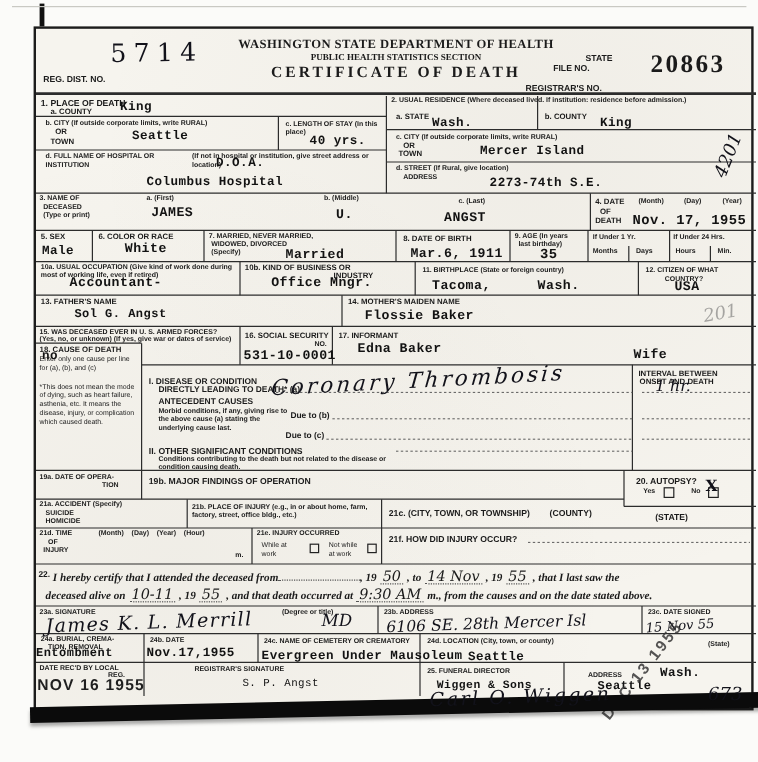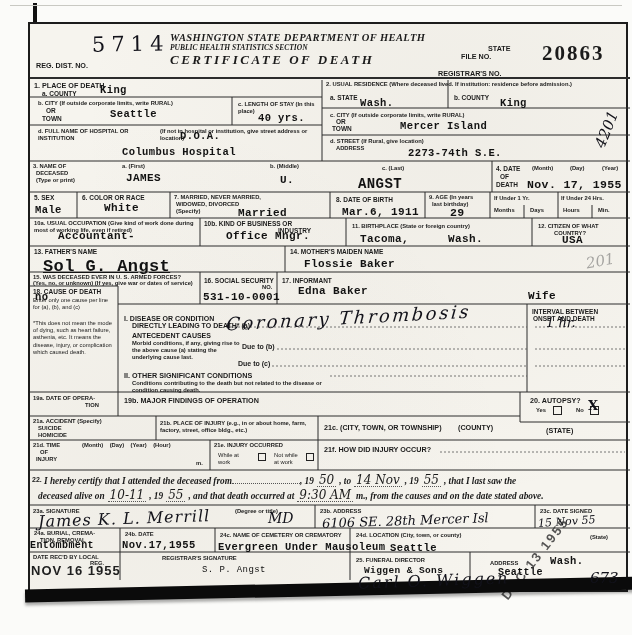--- a/index.html
+++ b/index.html
@@ -10,21 +10,21 @@
          background-image:radial-gradient(circle at 70% 20%,rgba(120,110,90,.05),transparent 60%),
                           radial-gradient(circle at 20% 80%,rgba(120,110,90,.05),transparent 55%);}
   .grid{position:absolute;left:0;top:0;}
   .l{position:absolute;font:bold 6.5px/1.25 "Liberation Sans",sans-serif;color:#1b1b1b;}
   .l6{font-size:5.8px;font-weight:bold;}
   .l7{font-size:7.2px;}
   .t{position:absolute;font:bold 10.5px/1 "Liberation Mono",monospace;color:#121212;
      letter-spacing:.4px;white-space:nowrap;}
   .h{position:absolute;font:italic 13px/1 "DejaVu Serif",serif;color:#12121a;white-space:nowrap;}
   .ser{font-family:"Liberation Serif",serif;}
-  .ctr{font-style:italic;}
+  .ctr{text-align:center;}
   .cert-line{position:absolute;display:flex;align-items:baseline;white-space:pre;
              font:bold italic 9.3px/1 "Liberation Serif",serif;color:#1a1a1a;}
   .cert-line .h2{font:italic 12px/1 "DejaVu Serif",serif;border-bottom:1px dotted #555;
                  margin:0 3px;padding:0 2px;}
   .blank{display:inline-block;width:68px;border-bottom:1px dotted #555;height:8px;}
   .cb0{position:absolute;width:7px;height:7px;border:1px solid #222;background:transparent;}
   .stamp{position:absolute;font:bold 13px/1 "Liberation Sans",sans-serif;color:#1f1f1f;
          letter-spacing:1px;white-space:nowrap;}
   .bar{position:absolute;left:-5px;top:559px;width:614px;height:13px;background:#0b0b0b;
        transform:rotate(-1.2deg);box-shadow:0 3px 3px rgba(20,20,20,.35);}
@@ -144,63 +144,63 @@
     <span class="h" style="left:558px;top:98px;font-size:15px;transform:rotate(-68deg);">4201</span>
 
     <span class="l l6" style="left:3px;top:139px;">3. NAME OF</span>
     <span class="l l6" style="left:6px;top:146px;">DECEASED</span>
     <span class="l l6" style="left:6px;top:153px;">(Type or print)</span>
     <span class="l l6" style="left:92px;top:139px;">a. (First)</span>
     <span class="t" style="left:96px;top:149px;font-size:11px;text-align:right;">JAMES</span>
     <span class="l l6" style="left:240px;top:139px;">b. (Middle)</span>
     <span class="t" style="left:250px;top:151px;font-size:11px;">U.</span>
     <span class="l l6" style="left:352px;top:141px;">c. (Last)</span>
-    <span class="t" style="left:328px;top:153px;font-size:14px;">ANGST</span>
+    <span class="t" style="left:340px;top:153px;font-size:11px;">ANGST</span>
     <span class="l" style="left:466px;top:141px;">4. DATE</span>
     <span class="l l6" style="left:502px;top:141px;">(Month)</span>
     <span class="l l6" style="left:540px;top:141px;">(Day)</span>
     <span class="l l6" style="left:572px;top:141px;">(Year)</span>
     <span class="l" style="left:470px;top:149px;">OF</span>
     <span class="l" style="left:466px;top:157px;">DEATH</span>
     <span class="t" style="left:497px;top:155px;font-size:11.5px;">Nov. 17, 1955</span>
 
     <span class="l" style="left:4px;top:170px;">5. SEX</span>
     <span class="t" style="left:5px;top:181px;">Male</span>
     <span class="l" style="left:52px;top:170px;">6. COLOR OR RACE</span>
     <span class="t" style="left:74px;top:179px;font-size:11px;">White</span>
     <span class="l l6" style="left:144px;top:170px;">7. MARRIED, NEVER MARRIED,</span>
     <span class="l l6" style="left:146px;top:177px;">WIDOWED, DIVORCED</span>
     <span class="l l6" style="left:146px;top:184px;">(Specify)</span>
     <span class="t" style="left:208px;top:184px;font-size:11px;">Married</span>
     <span class="l" style="left:306px;top:172px;">8. DATE OF BIRTH</span>
     <span class="t" style="left:312px;top:183px;font-size:11px;">Mar.6, 1911</span>
     <span class="l l6" style="left:399px;top:170px;">9. AGE (In years</span>
     <span class="l l6" style="left:402px;top:177px;">last birthday)</span>
-    <span class="t" style="left:420px;top:183px;font-size:11.5px;">29</span>
+    <span class="t" style="left:420px;top:183px;font-size:11.5px;">35</span>
     <span class="l l6" style="left:464px;top:171px;">If Under 1 Yr.</span>
     <span class="l l6" style="left:464px;top:183px;">Months</span>
     <span class="l l6" style="left:500px;top:183px;">Days</span>
     <span class="l l6" style="left:531px;top:171px;">If Under 24 Hrs.</span>
     <span class="l l6" style="left:533px;top:183px;">Hours</span>
     <span class="l l6" style="left:568px;top:183px;">Min.</span>
 
     <span class="l l6" style="left:4px;top:196px;width:162px;">10a. USUAL OCCUPATION (Give kind of work done during most of working life, even if retired)</span>
     <span class="t" style="left:28px;top:207px;font-size:11px;">Accountant-</span>
     <span class="l" style="left:174px;top:196px;width:125px;">10b. KIND OF BUSINESS OR</span>
     <span class="l" style="left:248px;top:203px;">INDUSTRY</span>
     <span class="t" style="left:196px;top:207px;font-size:11px;">Office Mngr.</span>
     <span class="l l6" style="left:322px;top:199px;width:170px;">11. BIRTHPLACE (State or foreign country)</span>
     <span class="t" style="left:330px;top:210px;font-size:11px;">Tacoma,</span>
     <span class="t" style="left:418px;top:210px;font-size:11px;">Wash.</span>
     <span class="l l6" style="left:508px;top:199px;">12. CITIZEN OF WHAT</span>
     <span class="l l6" style="left:524px;top:206px;">COUNTRY?</span>
     <span class="t" style="left:532px;top:211px;font-size:11px;">USA</span>
 
     <span class="l" style="left:4px;top:224px;">13. FATHER'S NAME</span>
-    <span class="t" style="left:13px;top:234px;font-size:17px;text-decoration:underline;">Sol G. Angst</span>
+    <span class="t" style="left:32px;top:234px;font-size:10px;">Sol G. Angst</span>
     <span class="l" style="left:260px;top:224px;">14. MOTHER'S MAIDEN NAME</span>
     <span class="t" style="left:274px;top:235px;font-size:11px;">Flossie Baker</span>
     <span class="h" style="left:556px;top:230px;font-size:15px;color:#666;opacity:.55;transform:rotate(-10deg);">201</span>
 
     <span class="l l6" style="left:3px;top:250px;width:165px;">15. WAS DECEASED EVER IN U. S. ARMED FORCES?</span>
     <span class="l l6" style="left:3px;top:256px;width:165px;font-weight:bold;">(Yes, no, or unknown)  (If yes, give war or dates of service)</span>
     <span class="t" style="left:5px;top:268px;">no</span>
     <span class="l" style="left:174px;top:253px;">16. SOCIAL SECURITY</span>
     <span class="l l6" style="left:232px;top:260px;">NO.</span>
     <span class="t" style="left:173px;top:268px;font-size:11px;">531-10-0001</span>

